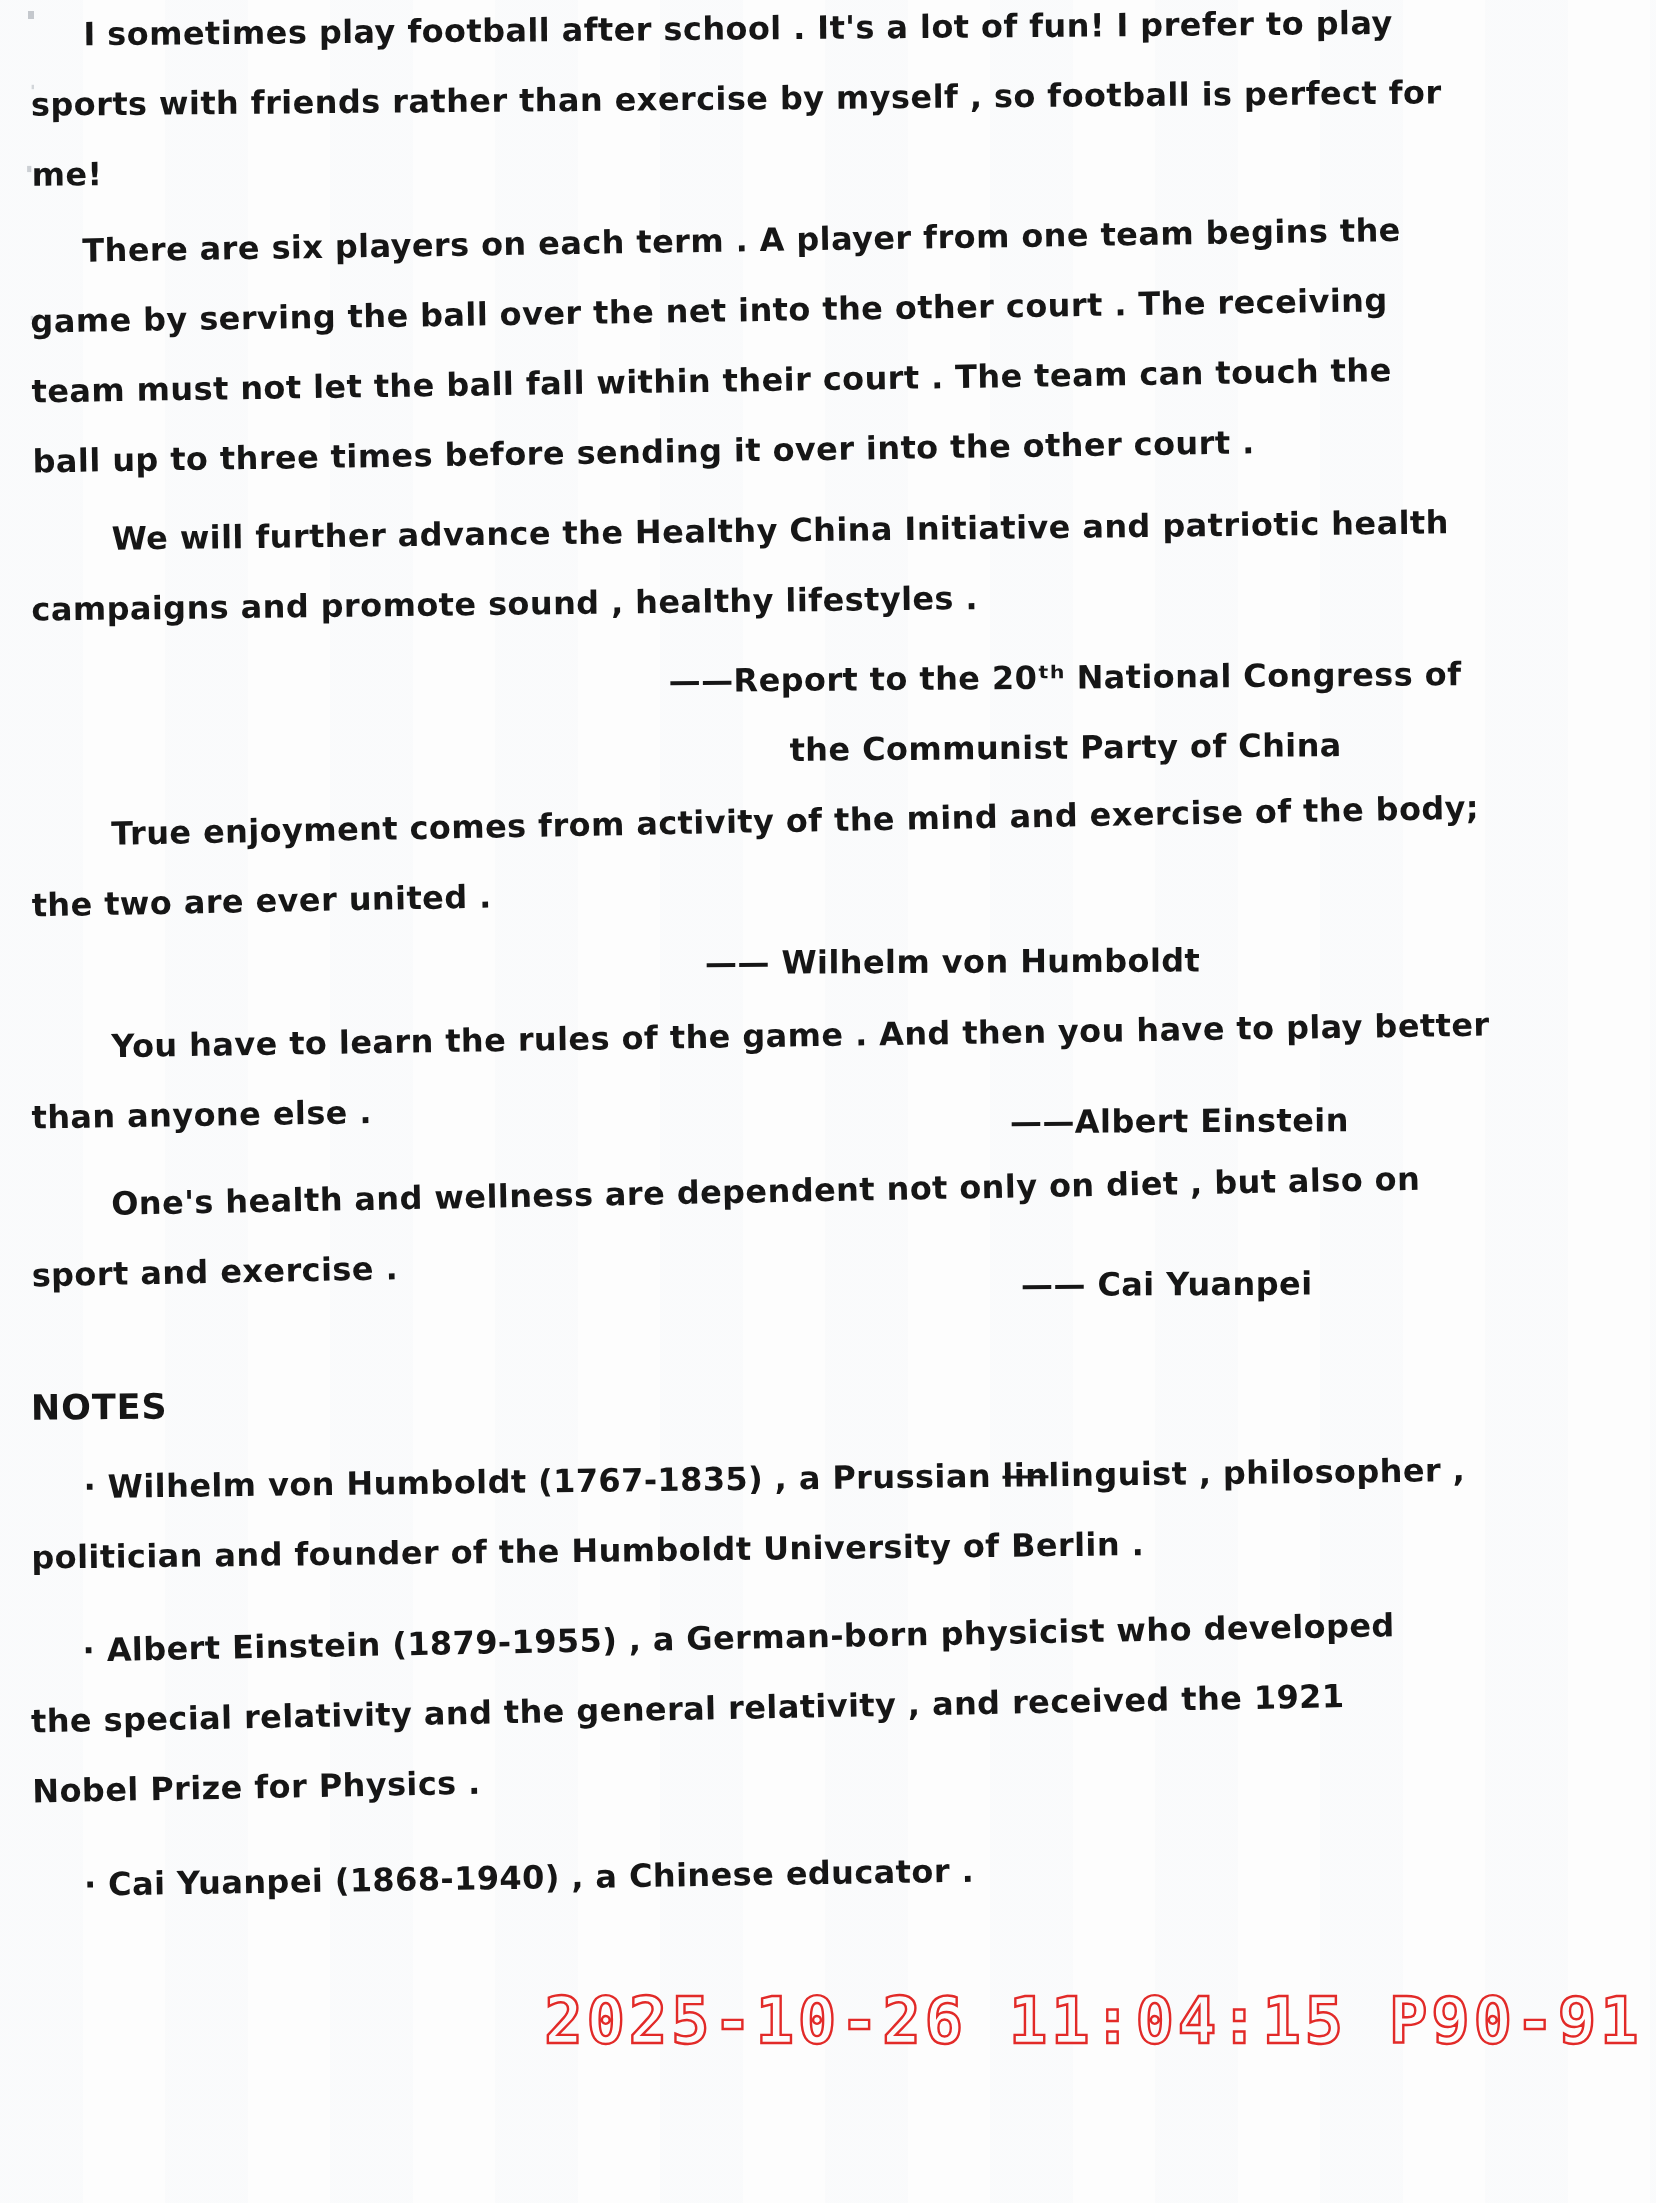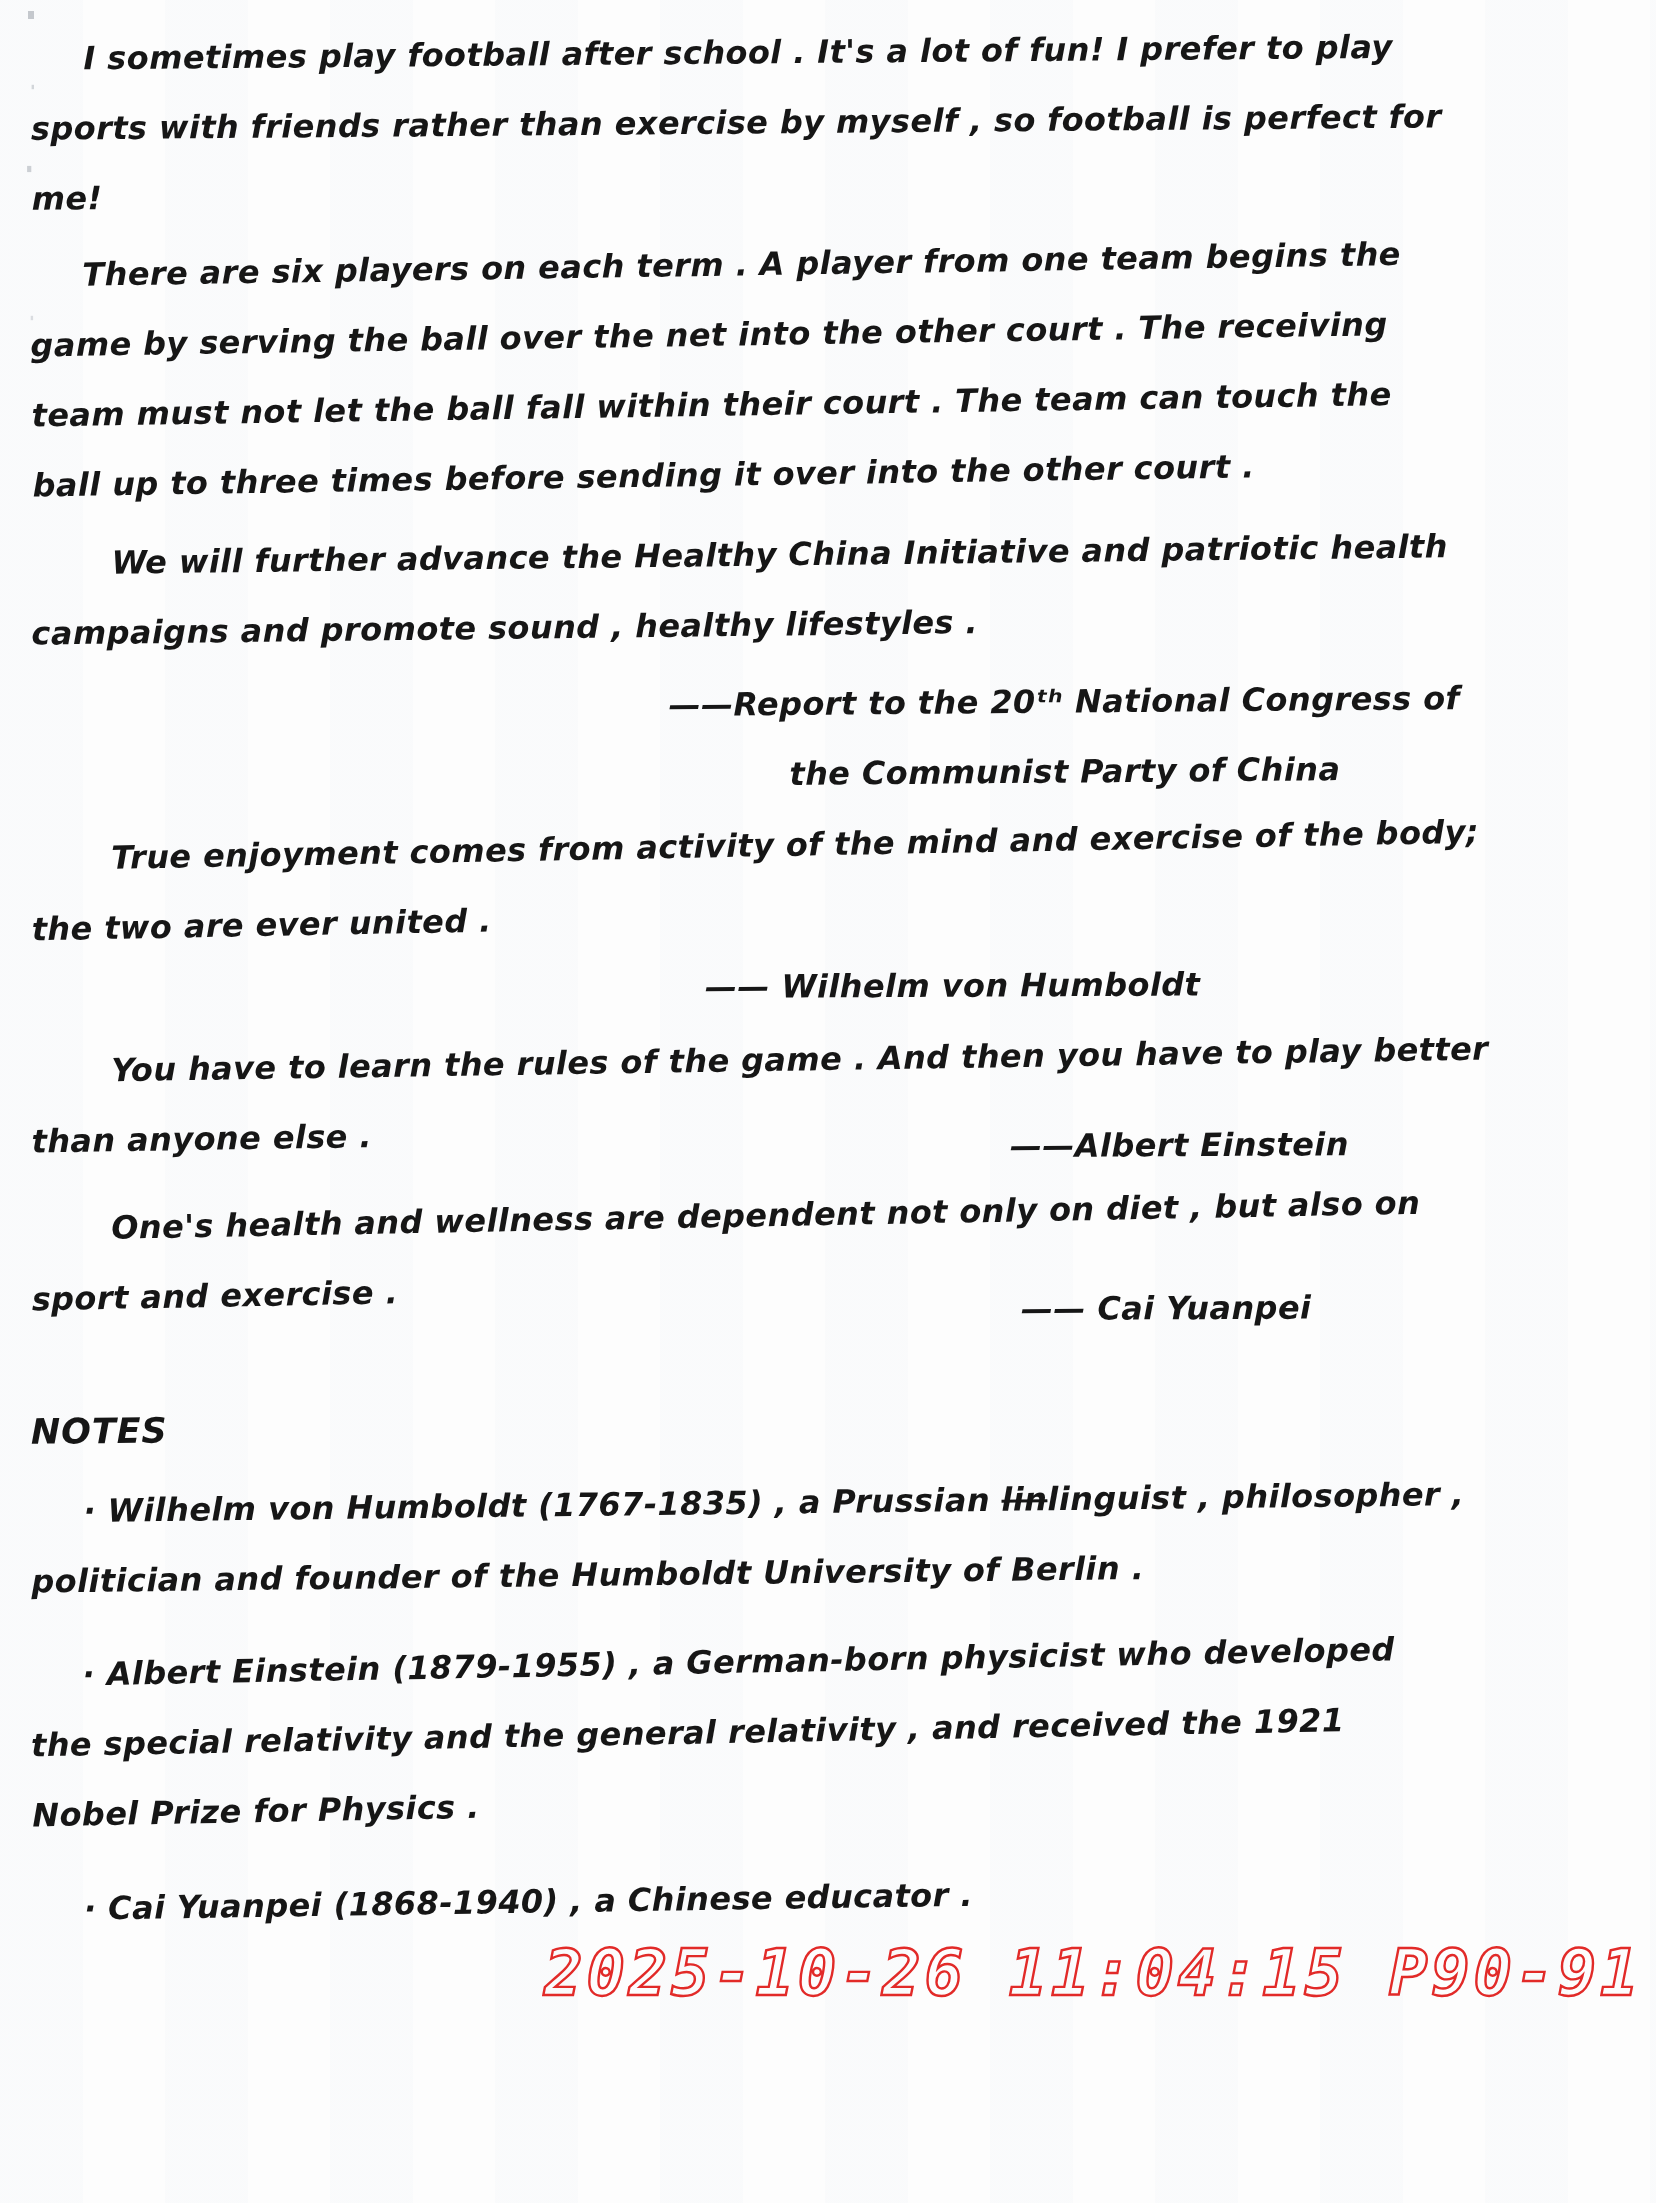--- a/index.html
+++ b/index.html
@@ -8,22 +8,20 @@
     position: relative;
     width: 1657px;
     height: 2204px;
     background:
       repeating-linear-gradient(90deg, rgba(220,228,238,0.10) 0 83px, rgba(255,255,255,0) 83px 165px),
       #fdfdfd;
     overflow: hidden;
     font-family: "DejaVu Sans", sans-serif;
     color: #161616;
     box-sizing: border-box;
-    padding-top: 24px;
-    font-style: italic;
   }
 
   .hand {
     font-size: 32px;
     font-weight: bold;
     line-height: 70px;
     letter-spacing: 0.4px;
     white-space: pre-line;
     margin: 0;
     padding: 0 18.4px 0 31px;
@@ -66,21 +64,21 @@
     position: absolute;
     left: 27.5px; top: 11px;
     width: 6.4px; height: 8.3px;
     background: #9aa0a8;
     opacity: 0.55;
     box-shadow: 1.8px 72px 0 -1.8px #b3b8bf, -1.8px 154px 0 -0.9px #a8adb5, 0.9px 303px 0 -1.8px #c0c4ca;
   }
 
   .stamp {
     position: absolute;
-    top: 1936px;
+    top: 1984px;
     right: 14.7px;
     font-family: "DejaVu Sans Mono", monospace;
     font-weight: bold;
     font-size: 64px;
     letter-spacing: 3.7px;
     white-space: nowrap;
     color: var(--stamp-color, #e02a2a);
   }
   @supports (-webkit-text-stroke: 2px red) {
     .stamp {

